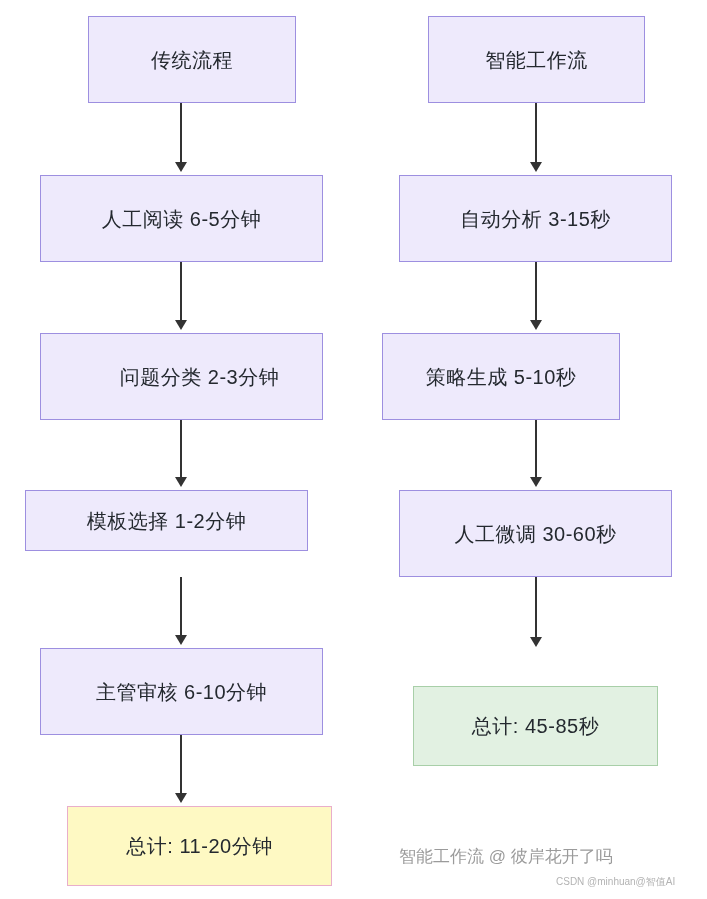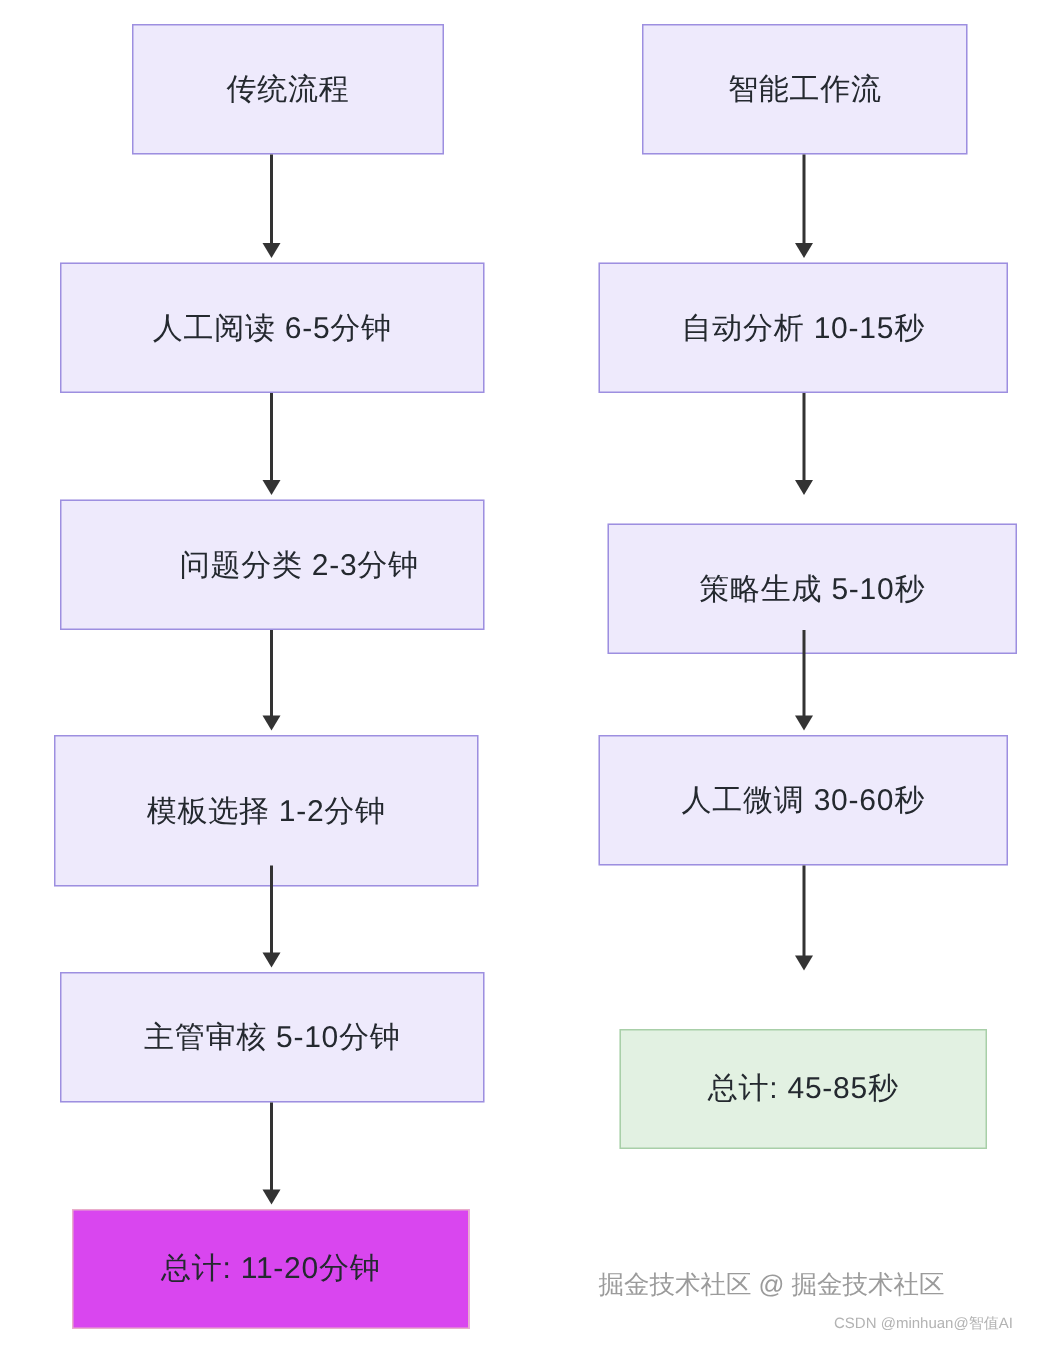--- a/index.html
+++ b/index.html
@@ -29,22 +29,23 @@
     justify-content: center;
     border: 1px solid #9d8fe0;
     background: #eeeafc;
     color: #24292f;
     font-size: 20px;
     letter-spacing: 0.5px;
     text-align: center;
     line-height: 1.2;
   }
   .node.total-purple {
-    background: #d946ef;
+    background: #fef9c3;
     border-color: #e9aecb;
+    margin-left: 19px;
   }
   .node.total-green {
     background: #e2f1e2;
     border-color: #a8cfa8;
   }
   .arrow {
     position: absolute;
     width: 2px;
     background: #333333;
   }
@@ -81,43 +82,43 @@
 <body>
 
 <div class="diagram">
 
   <div class="node" style="left:88px; top:16px; width:208px; height:87px;">传统流程</div>
 
   <div class="node" style="left:40px; top:175px; width:283px; height:87px;">人工阅读 6-5分钟</div>
 
   <div class="node" style="left:40px; top:333px; width:283px; height:87px;padding-left:36px;">问题分类 2-3分钟</div>
 
-  <div class="node" style="left:36px; top:490px; width:283px; height:101px;">模板选择 1-2分钟</div>
+  <div class="node" style="left:25px; top:490px; width:283px; height:61px;">模板选择 1-2分钟</div>
 
-  <div class="node" style="left:40px; top:648px; width:283px; height:87px;">主管审核 5-10分钟</div>
+  <div class="node" style="left:40px; top:648px; width:283px; height:87px;">主管审核 6-10分钟</div>
 
   <div class="node total-purple" style="left:48px; top:806px; width:265px; height:80px;">总计: 11-20分钟</div>
 
   <div class="arrow" style="left:180px; top:103px; height:60px;"></div>
   <div class="arrow" style="left:180px; top:262px; height:59px;"></div>
   <div class="arrow" style="left:180px; top:420px; height:58px;"></div>
   <div class="arrow" style="left:180px; top:577px; height:59px;"></div>
   <div class="arrow" style="left:180px; top:735px; height:59px;"></div>
 
   <div class="node" style="left:428px; top:16px; width:217px; height:87px;">智能工作流</div>
 
-  <div class="node" style="left:399px; top:175px; width:273px; height:87px;">自动分析 10-15秒</div>
+  <div class="node" style="left:399px; top:175px; width:273px; height:87px;">自动分析 3-15秒</div>
 
-  <div class="node" style="left:405px; top:333px; width:273px; height:87px;margin-top:16px;">策略生成 5-10秒</div>
+  <div class="node" style="left:382px; top:333px; width:238px; height:87px;">策略生成 5-10秒</div>
 
   <div class="node" style="left:399px; top:490px; width:273px; height:87px;text-align:center;">人工微调 30-60秒</div>
 
   <div class="node total-green" style="left:413px; top:650px; width:245px; height:80px;margin-top:36px;">总计: 45-85秒</div>
 
   <div class="arrow" style="left:535px; top:103px; height:60px;"></div>
   <div class="arrow" style="left:535px; top:262px; height:59px;"></div>
   <div class="arrow" style="left:535px; top:420px; height:58px;"></div>
   <div class="arrow" style="left:535px; top:577px; height:61px;"></div>
 
-  <div class="watermark-main">掘金技术社区 @ 掘金技术社区</div>
+  <div class="watermark-main">智能工作流 @ 彼岸花开了吗</div>
   <div class="watermark-sub">CSDN @minhuan@智值AI</div>
 
 </div>
 
 </body></html>

